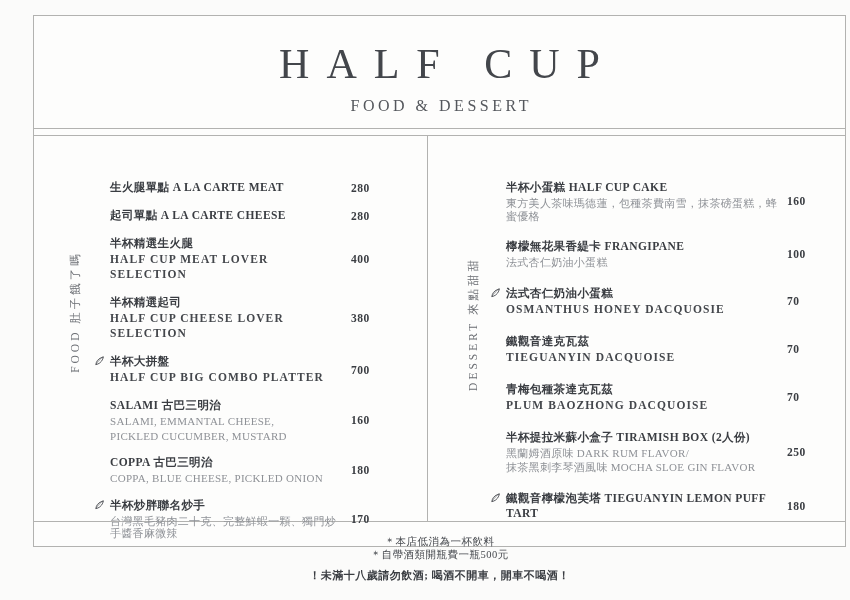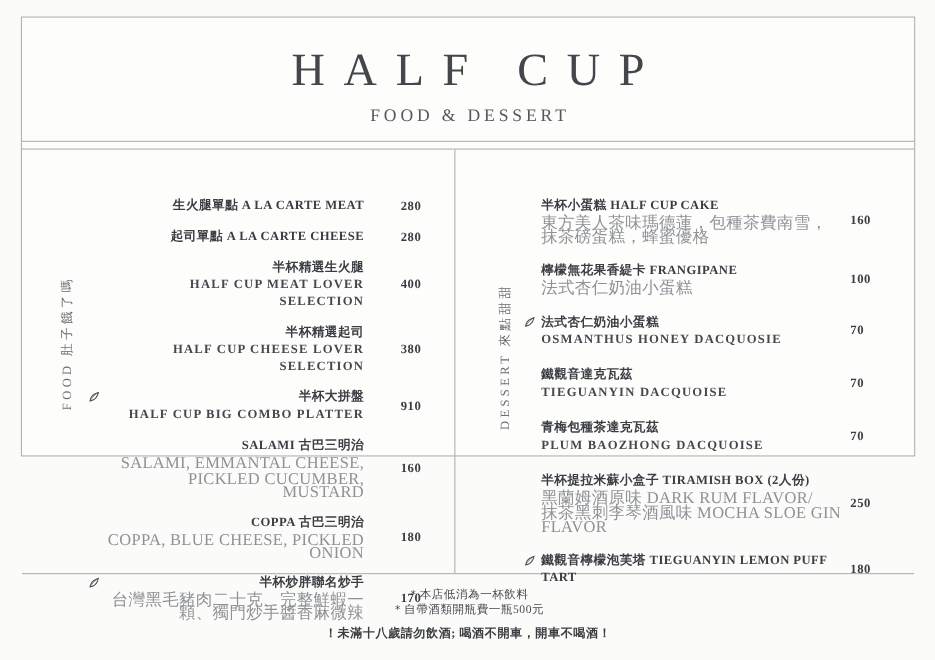--- a/index.html
+++ b/index.html
@@ -3,21 +3,21 @@
 <meta charset="utf-8">
 <style>
   html,body{margin:0;padding:0;}
   body{
     width:850px;height:600px;position:relative;overflow:hidden;
     background:#fbfbfa;
     font-family:"Liberation Serif","DejaVu Serif",serif;
     color:#3a3d42;
   }
   .card{
-    position:absolute;left:19px;top:15px;width:813px;height:400px;
+    position:absolute;left:33px;top:15px;width:813px;height:532px;
     box-sizing:border-box;border:1px solid #b2b2b0;background:#fdfdfc;
   }
   
   .header{position:absolute;top:0;left:0;right:0;height:112px;border-bottom:1px solid #b2b2b0;text-align:center;}
   .title{
     margin-top:26px;font-size:42px;font-weight:400;color:#43464b;
     letter-spacing:17px;padding-left:17px;line-height:44px;
   }
   .subtitle{margin-top:11px;font-size:16px;color:#54575c;letter-spacing:3.5px;padding-left:3.5px;}
   .rule2{position:absolute;top:119px;left:0;right:0;border-top:1px solid #b2b2b0;}
@@ -26,30 +26,30 @@
   .col{position:relative;box-sizing:border-box;}
   .col-food{width:394px;border-right:1px solid #b2b2b0;}
   .col-dessert{flex:1;}
   .vlabel{
     position:absolute;white-space:nowrap;font-size:11.5px;color:#6a6d72;
     letter-spacing:3px;transform:translate(-50%,-50%) rotate(-90deg);
   }
   .col-food .vlabel{left:41px;top:176px;}
   .col-dessert .vlabel{left:45px;top:188px;}
   .items{padding-top:44px;}
-  .col-food .items{margin:0 30px 0 76px;text-align:right;}
+  .col-food .items{margin:0 30px 0 76px;}
   .col-dessert .items{margin:0 12px 0 78px;}
   .item{display:flex;align-items:center;margin-bottom:13px;}
   .col-dessert .item{margin-bottom:17px;}
   .item-text{flex:1;min-width:0;position:relative;}
   .leaf{position:absolute;left:-16px;top:1px;width:11px;height:11px;}
   .leaf svg{width:11px;height:11px;display:block;}
   .t-title{font-size:11.5px;font-weight:bold;color:#3a3d42;letter-spacing:.4px;line-height:15px;}
   .t-sub{font-size:11.5px;font-weight:bold;color:#44474c;letter-spacing:1.1px;line-height:15px;margin-top:1px;}
-  .t-desc{font-size:15px;color:#8e9196;letter-spacing:.3px;line-height:12.5px;margin-top:2px;}
+  .t-desc{font-size:11px;color:#8e9196;letter-spacing:.3px;line-height:12.5px;margin-top:2px;}
   .price{flex:0 0 46px;margin-left:6px;font-size:11.5px;font-weight:bold;color:#3a3d42;letter-spacing:.5px;}
   
   .footer{position:absolute;top:506px;left:0;right:0;bottom:0;text-align:center;}
   .f-note{font-size:10.5px;color:#46494e;line-height:13px;letter-spacing:.5px;}
   .f-note.first{margin-top:13px;}
   .f-warning{font-size:11px;font-weight:bold;color:#3a3d42;margin-top:7px;letter-spacing:.5px;}
 </style>
 </head>
 <body>
 
@@ -95,21 +95,21 @@
             <div class="item-text">
               <span class="leaf">
                 <svg viewBox="0 0 24 24" fill="none">
                   <path d="M4 21c6-1 12-5 15-12l1.5-5-5 2C8.5 9 5 14 4 21z" stroke="#4a4d52" stroke-width="2"></path>
                   <path d="M4 21C9 13 14 8 20 4" stroke="#4a4d52" stroke-width="1.2"></path>
                 </svg>
               </span>
               <div class="t-title">半杯大拼盤</div>
               <div class="t-sub">HALF CUP BIG COMBO PLATTER</div>
             </div>
-            <div class="price">910</div>
+            <div class="price">700</div>
           </div>
           <div class="item">
             <div class="item-text">
               <div class="t-title">SALAMI 古巴三明治</div>
               <div class="t-desc">SALAMI, EMMANTAL CHEESE,</div>
               <div class="t-desc">PICKLED CUCUMBER, MUSTARD</div>
             </div>
             <div class="price">160</div>
           </div>
           <div class="item">

